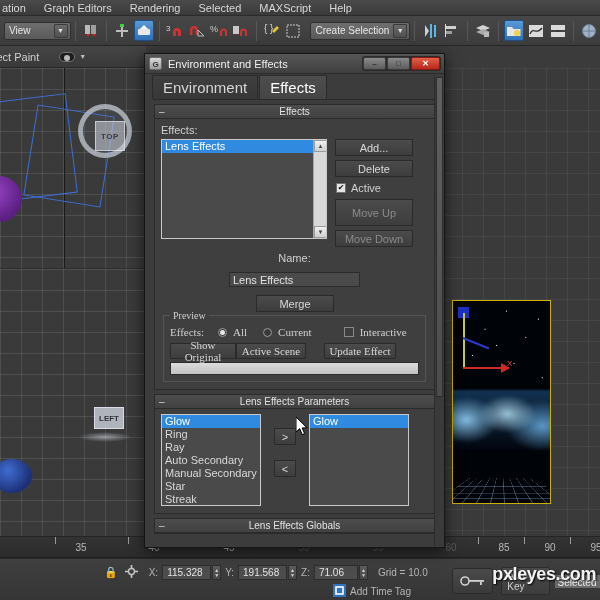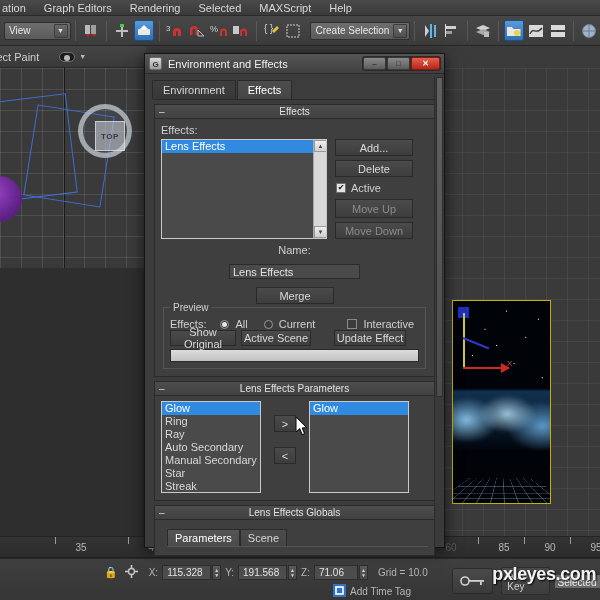--- a/index.html
+++ b/index.html
@@ -243,21 +243,21 @@
     width:23px;height:13px; border-radius:2px;
     background:linear-gradient(#8a8a8a,#5c5c5c); border:1px solid #3a3a3a;
     display:flex;align-items:center;justify-content:center;
     color:#2d2d2d; font-size:8px; font-weight:bold;
   }
   .wbtn.close{ width:29px; background:linear-gradient(#e5604a,#b5271a); color:#fff;
                border:1px solid #8a1a10;}
   
   #tabs{ display:flex; height:20px; margin:5px 0 0 7px; align-items:flex-end; }
   .tab{
-    padding:3px 10px 3px 10px; font-size:11px; color:#d6d6d6;
+    padding:3px 10px 3px 10px; font-size:15px; color:#d6d6d6;
     background:linear-gradient(#3f3f3f,#373737);
     border:1px solid #2a2a2a; border-bottom:none; margin-right:1px;
   }
   .tab.sel{ background:linear-gradient(#4d4d4d,#454545); color:#fff; }
   #tabline{ height:1px; background:#2a2a2a; margin:0 8px; }
   
   .rollout{ margin:4px 9px 0 9px; border:1px solid #2b2b2b; background:#3f3f3f; }
   .rollhdr{
     height:14px; background:linear-gradient(#4d4d4d,#414141);
     border-bottom:1px solid #2b2b2b;
@@ -301,21 +301,21 @@
     width:10px;height:10px;background:#e4e4e4;border:1px solid #6f6f6f;
     display:inline-flex;align-items:center;justify-content:center;
     color:#111; font-size:8px; line-height:8px;
   }
   .rad{
     width:9px;height:9px;border-radius:50%;background:#3a3a3a;border:1px solid #9a9a9a;
     display:inline-flex;align-items:center;justify-content:center;
   }
   .rad.on:after{ content:''; width:5px;height:5px;border-radius:50%;background:#e8e8e8;}
   .groupbox{
-    border:1px solid #555; margin:3px 2px 0 2px; padding:10px 6px 6px 6px; position:relative;
+    border:1px solid #555; margin:3px 2px 0 2px; padding:10px 6px 6px 6px; position:relative;font-family:Liberation Serif, serif;
   }
   .groupbox .gtitle{
     position:absolute; left:6px; top:-6px; background:#3f3f3f; padding:0 3px;
     color:#d0d0d0; font-size:10px;
   }
   .progbar{
     height:13px; background:linear-gradient(#dcdcdc,#c2c2c2);
     border:1px solid #2c2c2c;
   }
   .subtab{
@@ -481,20 +481,28 @@
     <div class="grid"></div>
     <div class="axisline" style="left:64px;top:0;width:1px;height:200px"></div>
     <div class="wire" style="left:-14px;top:30px;width:86px;height:100px;transform:rotate(-7deg)"></div>
     <div class="wire" style="left:30px;top:42px;width:78px;height:92px;transform:rotate(9deg)"></div>
     <div class="sphere" style="left:-24px;top:108px;width:46px;height:46px"></div>
     <div class="viewcube" style="left:78px;top:36px">
       <div class="face">TOP</div>
     </div>
   </div>
 
+  <div class="vp" id="vp-bl">
+    <div class="grid"></div>
+    <div class="sphere" style="left:-8px;top:190px;width:40px;height:34px;border-radius:50%;background:radial-gradient(circle at 40% 35%,#3f6fd8,#1b2f7a 70%)"></div>
+    <div class="cubelabel" style="left:94px;top:138px">
+      <span>LEFT</span>
+    </div>
+    <div class="cubeshadow" style="left:78px;top:163px"></div>
+  </div>
 
   <div class="vp" id="vp-right">
     <div class="grid" style="background-color:#3a3a3a;opacity:.55"></div>
   </div>
 
   <div id="persp">
     <div class="stars"></div>
     <div class="nebula"></div>
     <div class="floorgrid"></div>
     <div class="gizmo" style="left:4px;top:8px;width:62px;height:70px">
@@ -622,42 +630,42 @@
         </div>
         <div style="width:78px; display:flex; flex-direction:column; gap:4px;">
           <div class="btn" style="height:17px">Add...</div>
           <div class="btn" style="height:17px">Delete</div>
           <div style="display:flex;align-items:center;gap:5px;height:14px;margin-left:1px">
             <span class="chk">
                 <span>✔</span>
               </span>
             <span class="lbl">Active</span>
           </div>
-          <div class="btn dis" style="height:19px">Move Up</div>
+          <div class="btn dis" style="height:27px">Move Up</div>
           <div class="btn dis" style="height:17px">Move Down</div>
         </div>
       </div>
       <div style="display:flex; gap:8px; align-items:center; margin-top:5px;flex-direction:column;">
         <span class="lbl">Name:</span>
         <span class="field" style="width:131px">Lens Effects</span>
         <span class="btn" style="width:78px;height:17px;margin-left:1px">Merge</span>
       </div>
 
       <div class="groupbox">
         <span class="gtitle">Preview</span>
         <div style="display:flex;align-items:center;gap:6px;">
           <span class="lbl">Effects:</span>
           <span class="rad on" style="margin-left:8px"></span>
           <span class="lbl">All</span>
           <span class="rad" style="margin-left:10px"></span>
           <span class="lbl">Current</span>
           <span class="chk" style="margin-left:26px;background:#3d3d3d;border-color:#8a8a8a"></span>
           <span class="lbl">Interactive</span>
         </div>
-        <div style="display:flex; gap:5px; ">
+        <div style="display:flex; margin-top:5px;">
           <span class="btn" style="width:66px;height:16px">Show Original</span>
           <span class="btn" style="width:70px;height:16px">Active Scene</span>
           <span class="btn" style="width:72px;height:16px;margin-left:18px">Update Effect</span>
         </div>
         <div class="progbar" style="margin-top:3px"></div>
       </div>
     </div>
   </div>
 
   <div class="rollout">
@@ -683,27 +691,20 @@
         <div class="listitem sel">Glow</div>
       </div>
     </div>
   </div>
 
   <div class="rollout">
     <div class="rollhdr">
       <span class="minus">–</span>
       <span>Lens Effects Globals</span>
     </div>
-    <div class="rollbody" style="padding:9px 6px 8px 12px;">
-      <div style="display:flex;align-items:flex-end;border-bottom:1px solid #555;">
-        <span class="subtab sel">Parameters</span>
-        <span class="subtab">Scene</span>
-        <span style="flex:1"></span>
-      </div>
-    </div>
   </div>
 
   <div class="dlg-scroll">
     <div class="thumb"></div>
   </div>
 </div>
 
 <div id="cursor">
   <svg width="14" height="20" viewBox="0 0 14 20">
     <path d="M0 0 L0 15 L3.7 11.6 L6.2 17.6 L8.6 16.6 L6.2 10.9 L11 10.8 Z" fill="#fff" stroke="#000" stroke-width="1"></path>

